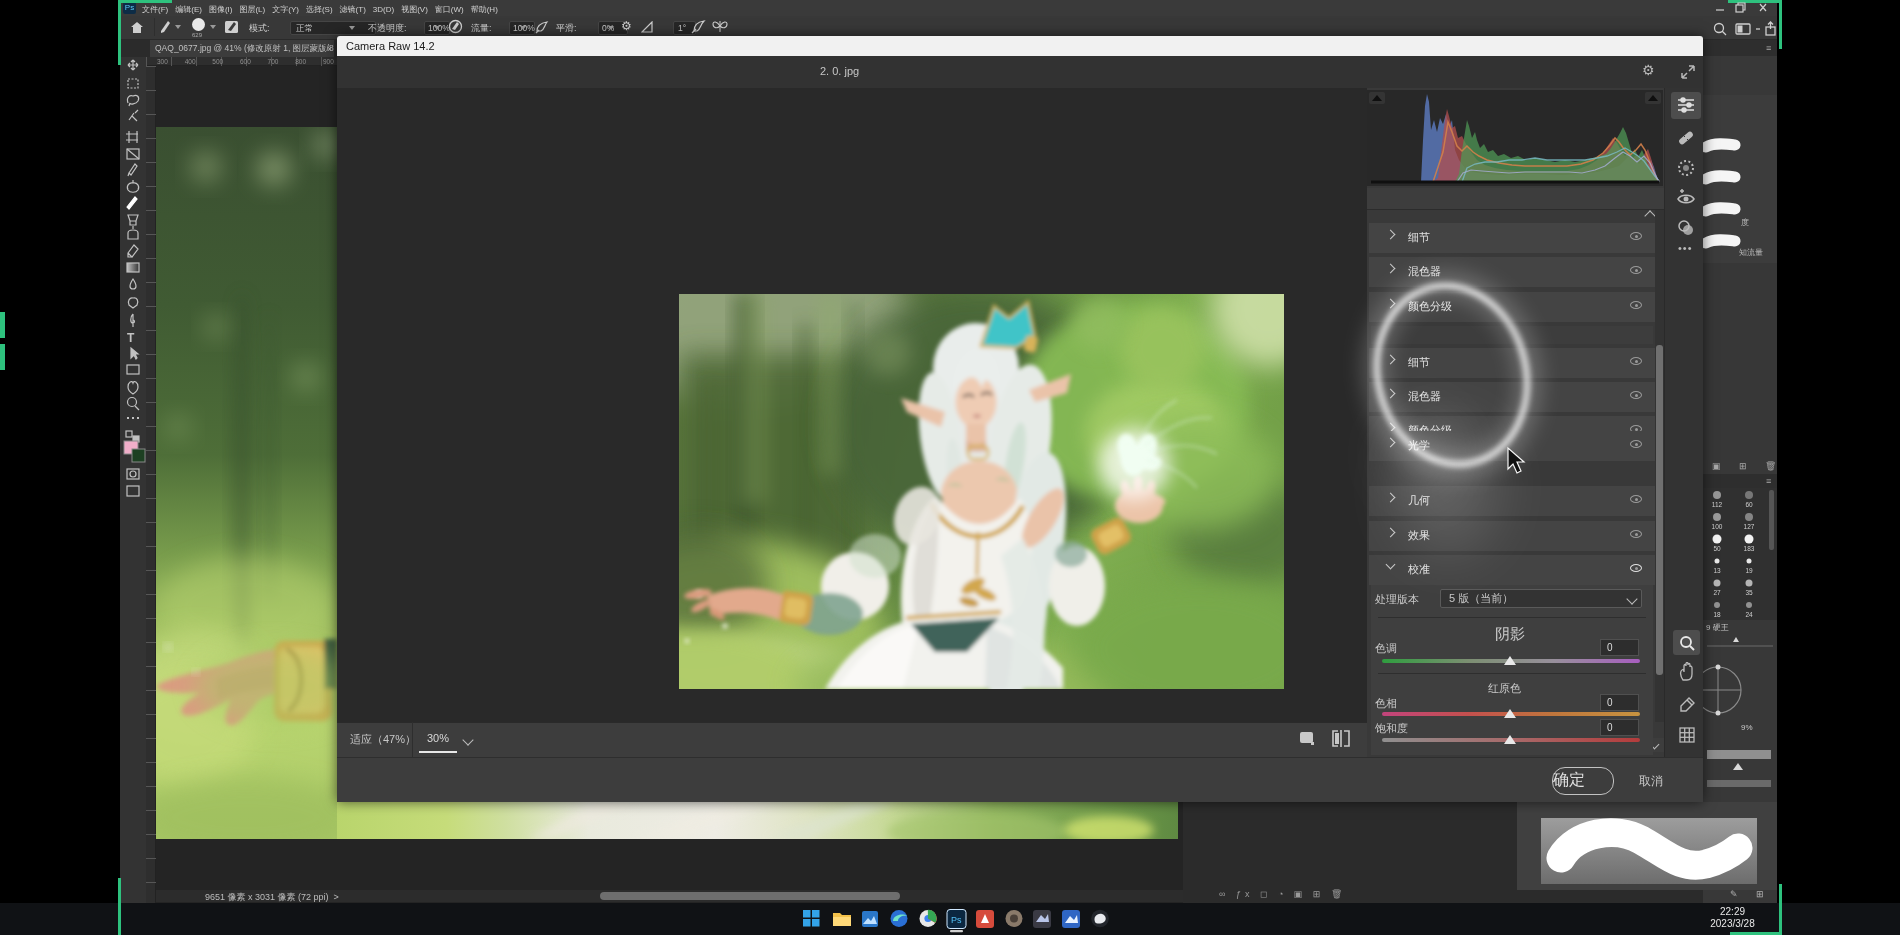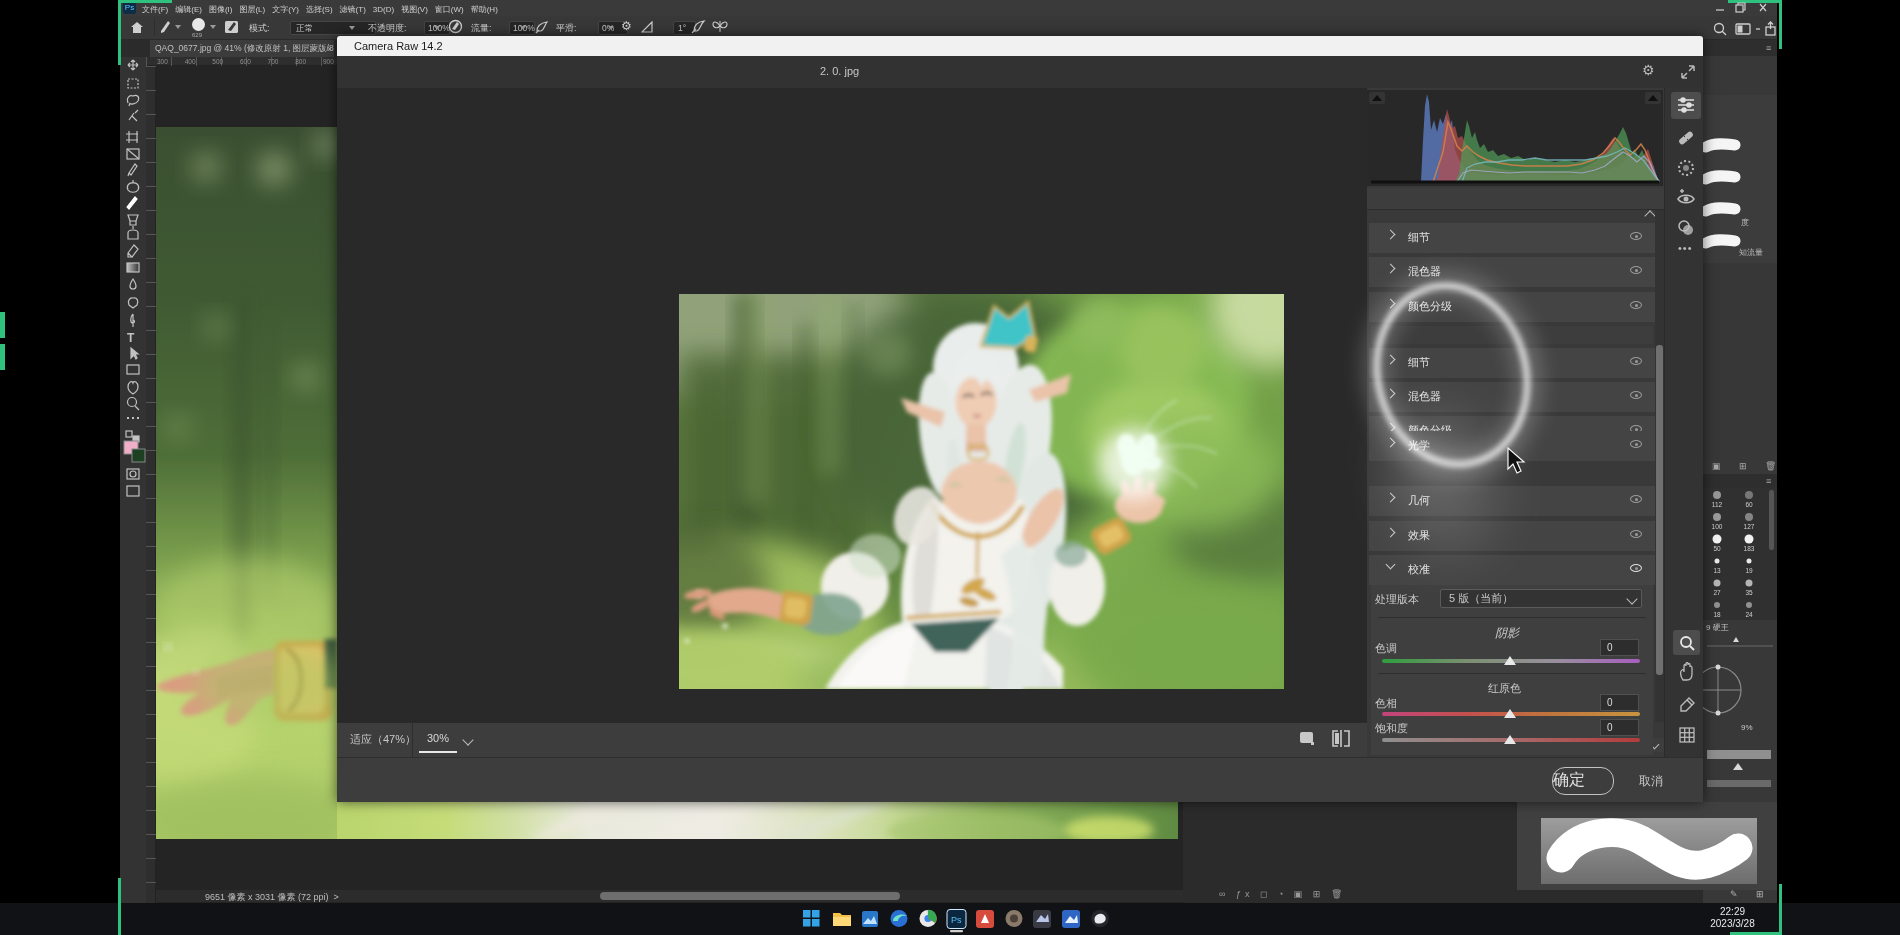--- a/index.html
+++ b/index.html
@@ -306,21 +306,21 @@
             <stop offset="1" stop-color="#6d6d6d"></stop>
           </linearGradient>
         </defs>
       <rect width="216" height="66" fill="url(#pvbg)"></rect>
       <path d="M20 40 C35 14 75 8 100 22 C125 36 140 52 165 46 C180 42 192 34 197 30" fill="none" stroke="#ffffff" stroke-width="29" stroke-linecap="round"></path>
     </svg>
     <div class="abs" style="left:1730px;top:889px;color:#b0b0b0;font-size:9px;letter-spacing:8px;">✎ ⊞</div>
   </div>
 
   <div class="abs" style="left:337px;top:36px;width:1366px;height:766px;background:#333333;box-shadow:0 0 12px rgba(0,0,0,.6);"></div>
-  <div class="abs" style="left:337px;top:36px;width:1366px;height:20px;background:#f1f1f1;border-radius:3px 3px 0 0;color:#1a1a1a;font-size:11px;line-height:20px;padding-left:17px;">Camera Raw 14.2</div>
+  <div class="abs" style="left:337px;top:36px;width:1366px;height:20px;background:#f1f1f1;border-radius:3px 3px 0 0;color:#1a1a1a;font-size:11px;line-height:20px;padding-left:9px;">Camera Raw 14.2</div>
   <div class="abs" style="left:337px;top:56px;width:1366px;height:32px;background:#323232;"></div>
   <div class="abs" style="left:820px;top:65px;color:#c6c6c6;font-size:11px;">2. 0. jpg</div>
   <div id="dlgtopicons">
     <div class="abs" style="left:1642px;top:62px;color:#b8b8b8;font-size:14px;">⚙</div>
     <svg class="abs" style="left:1680px;top:64px;" width="16" height="16" viewBox="0 0 16 16">
       <g stroke="#b8b8b8" stroke-width="1.5" fill="none">
           <path d="M2 14 L7 9 M2 14 L2 9 M2 14 L7 14 M14 2 L9 7 M14 2 L9 2 M14 2 L14 7"></path>
         </g>
     </svg>
   </div>
@@ -538,21 +538,21 @@
     <div class="abs" style="left:1656px;top:345px;width:7px;height:330px;background:#707070;border-radius:3px;"></div>
     <div class="abs" style="left:1648px;top:738px;width:16px;height:14px;background:#3d3d3d;"></div>
     <div class="abs" style="left:1651px;top:741px;width:7px;height:7px;border-right:1.6px solid #bbb;border-bottom:1.6px solid #bbb;transform:rotate(45deg);"></div>
   </div>
   <div id="calib">
     <div class="abs" style="left:1371px;top:585px;width:282px;height:170px;background:#3f3f3f;"></div>
     <div class="abs" style="left:1375px;top:592px;color:#c8c8c8;font-size:11px;">处理版本</div>
     <div class="abs" style="left:1440px;top:589px;width:202px;height:19px;background:#333;border:1px solid #5a5a5a;border-radius:2px;color:#c8c8c8;font-size:11px;line-height:17px;padding-left:8px;">5 版（当前）</div>
     <div class="abs" style="left:1628px;top:595px;width:8px;height:8px;border-right:1.6px solid #bbb;border-bottom:1.6px solid #bbb;transform:rotate(45deg);"></div>
     <div class="abs" style="left:1378px;top:617px;width:268px;height:1px;background:#2e2e2e;"></div>
-    <div class="abs" style="left:1495px;top:625px;color:#c8c8c8;font-size:12px;font-style:italic;">阴影</div>
+    <div class="abs" style="left:1495px;top:625px;color:#c8c8c8;font-size:15px;">阴影</div>
     <div class="abs" style="left:1375px;top:641px;color:#c8c8c8;font-size:11px;">色调</div>
     <div class="abs" style="left:1600px;top:639px;width:39px;height:17px;background:#2d2d2d;border:1px solid #505050;color:#ddd;font-size:10px;line-height:15px;padding-left:6px;">0</div>
     <div class="abs" style="left:1382px;top:659px;width:258px;height:4px;border-radius:2px;background:linear-gradient(90deg,#2f9e3f,#7c8f72,#98909c,#a85ec0);"></div>
     <div class="abs" style="left:1504px;top:656px;width:0;height:0;border-left:6px solid transparent;border-right:6px solid transparent;border-bottom:9px solid #e8e8e8;"></div>
     <div class="abs" style="left:1378px;top:673px;width:268px;height:1px;background:#2e2e2e;"></div>
     <div class="abs" style="left:1488px;top:681px;color:#c8c8c8;font-size:11px;">红原色</div>
     <div class="abs" style="left:1375px;top:696px;color:#c8c8c8;font-size:11px;">色相</div>
     <div class="abs" style="left:1600px;top:694px;width:39px;height:17px;background:#2d2d2d;border:1px solid #505050;color:#ddd;font-size:10px;line-height:15px;padding-left:6px;">0</div>
     <div class="abs" style="left:1382px;top:712px;width:258px;height:4px;border-radius:2px;background:linear-gradient(90deg,#c2447c,#c4504e,#c0763c,#c89440);"></div>
     <div class="abs" style="left:1504px;top:709px;width:0;height:0;border-left:6px solid transparent;border-right:6px solid transparent;border-bottom:9px solid #e8e8e8;"></div>

